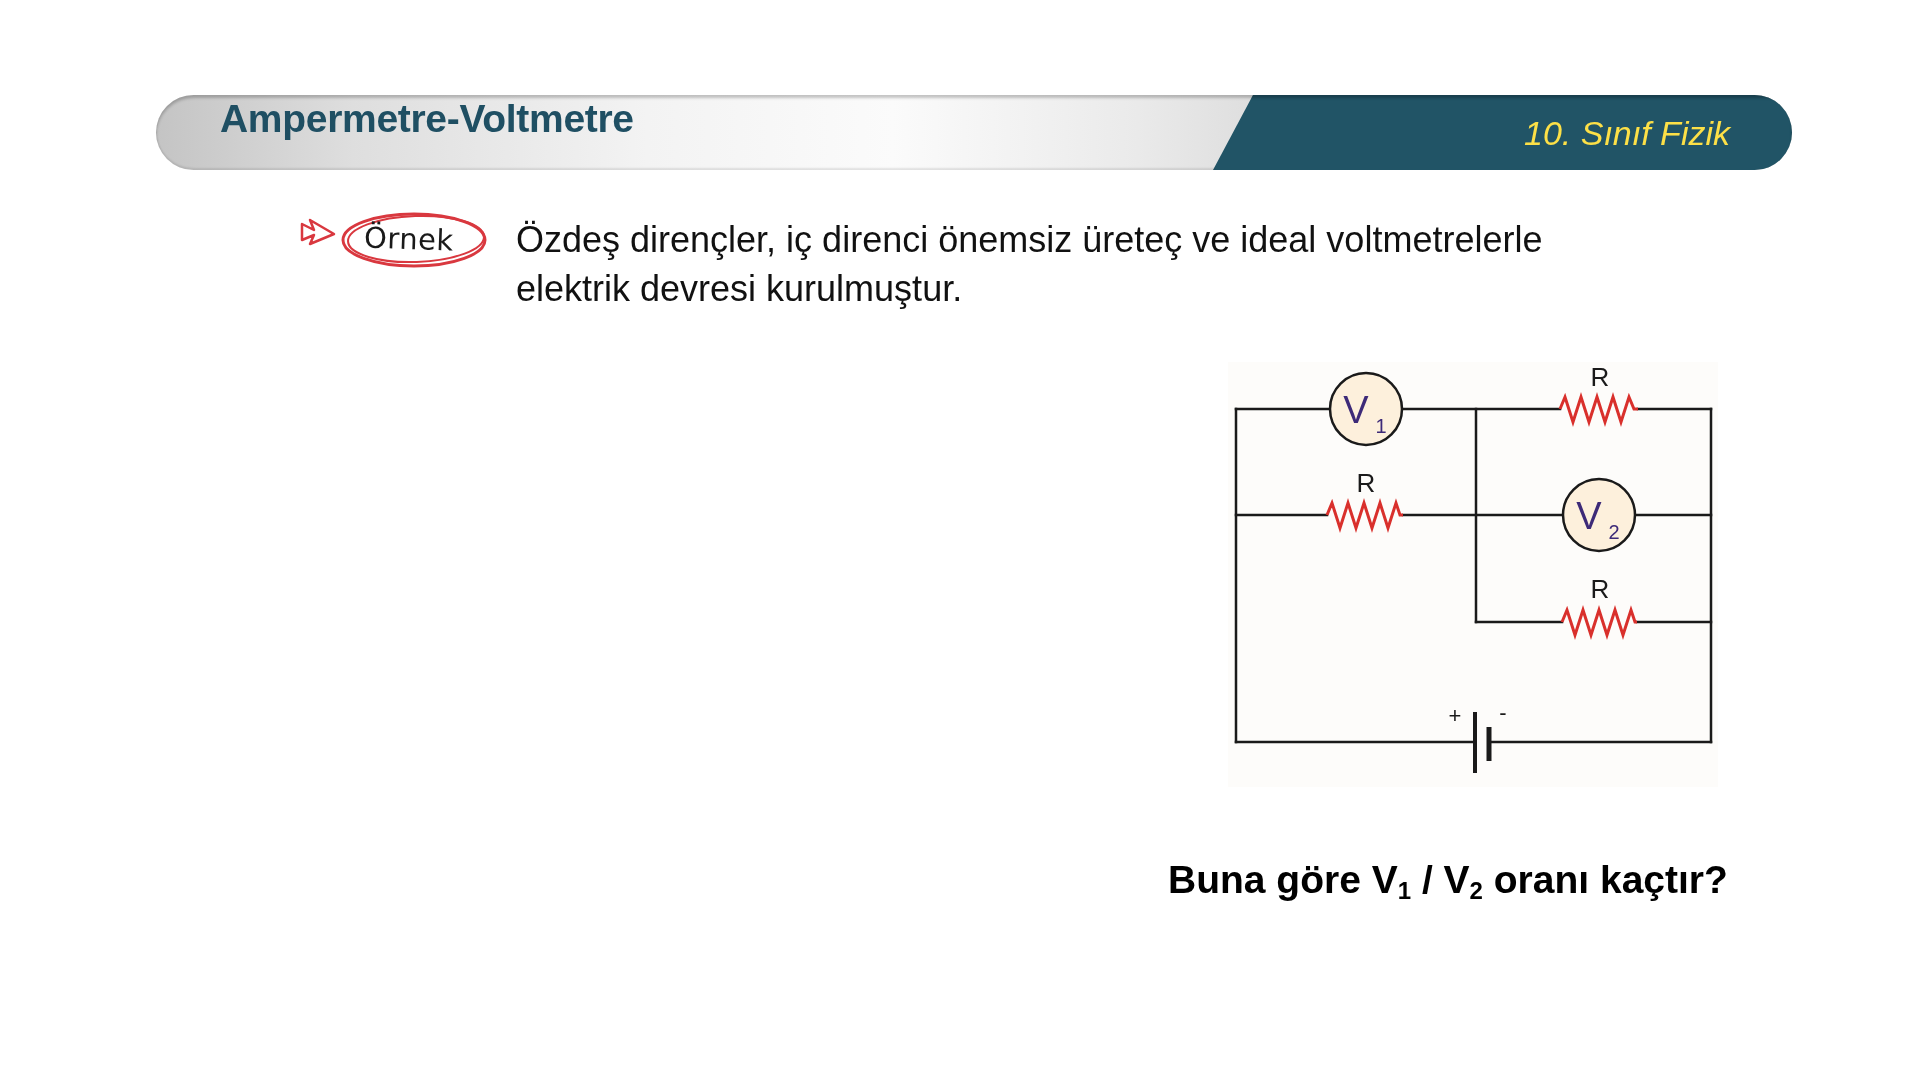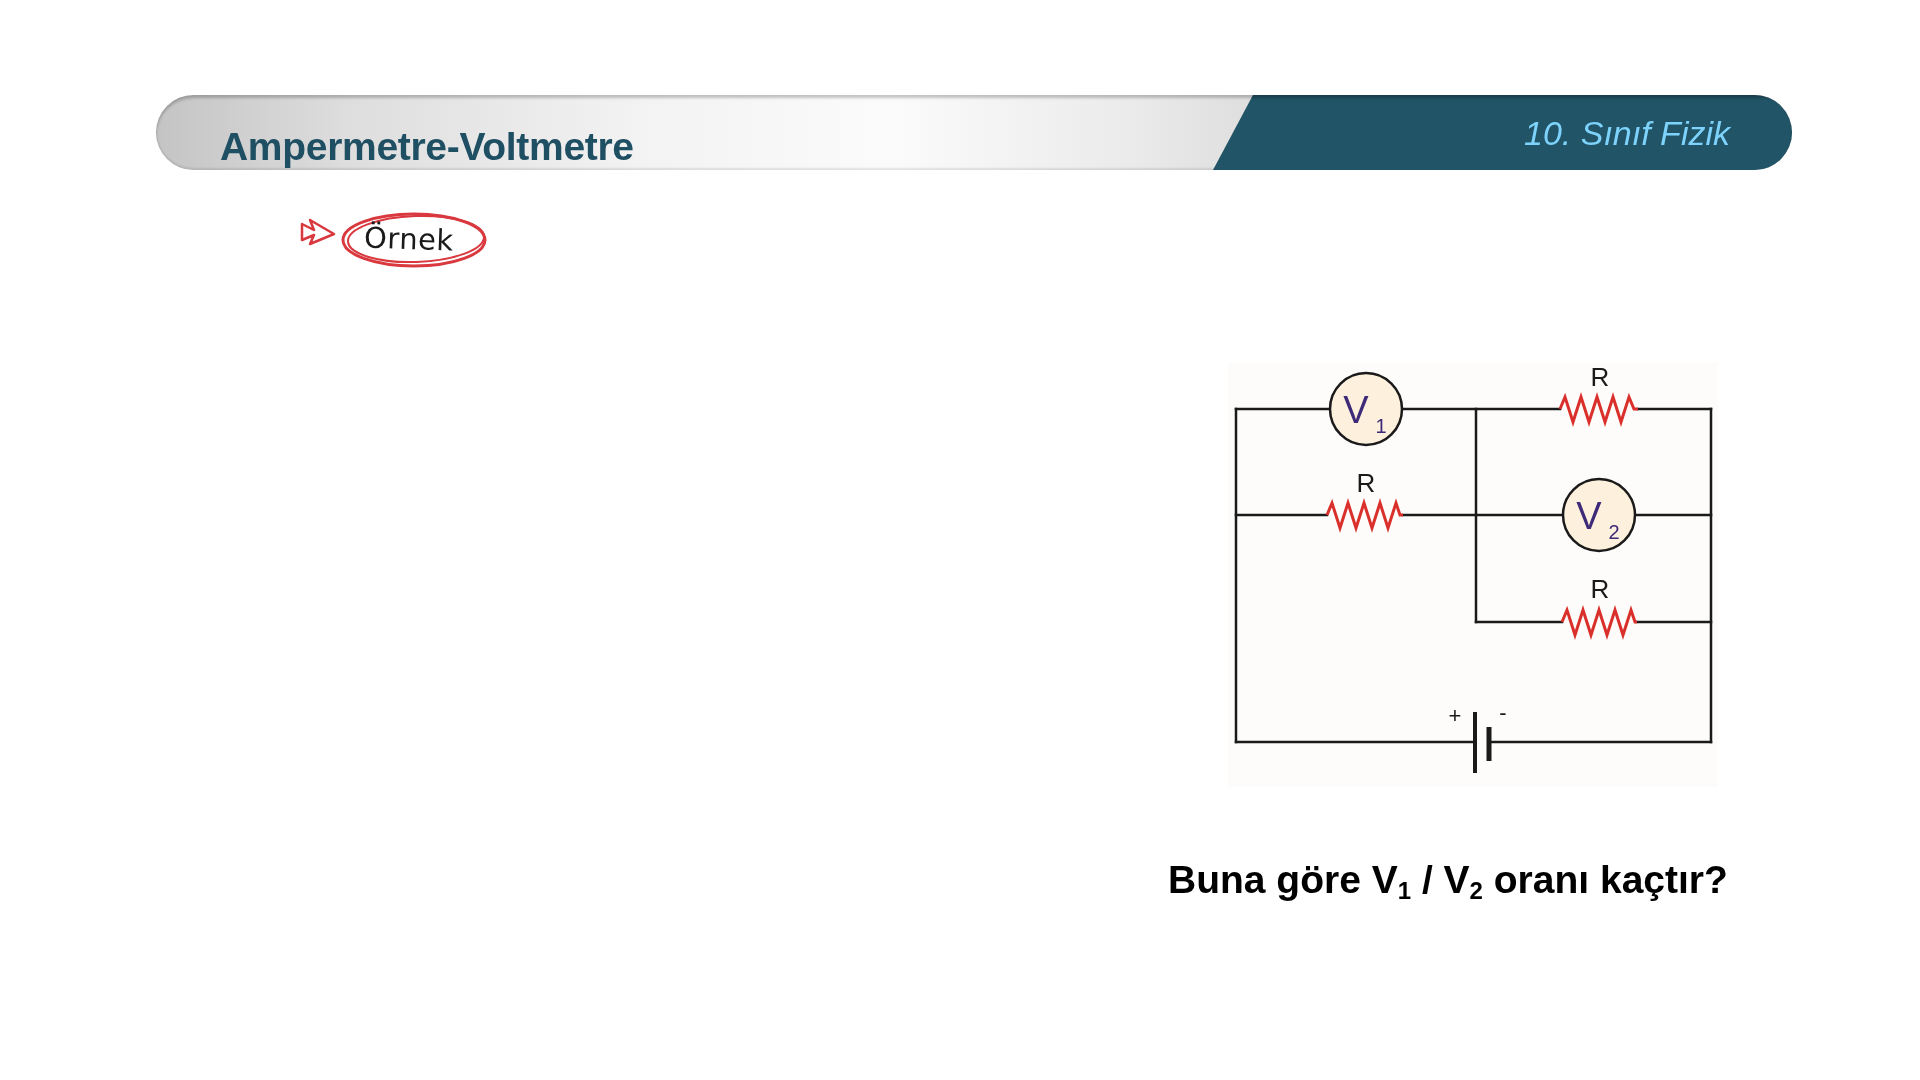--- a/index.html
+++ b/index.html
@@ -14,27 +14,27 @@
     background: linear-gradient(90deg, #c4c4c4 0%, #dedede 12%, #f3f3f3 30%, #fbfbfb 45%, #eaeaea 60%, #d6d6d6 72%, #d2d2d2 100%);
     box-shadow: inset 0 3px 3px rgba(0,0,0,0.22), inset 0 -2px 2px rgba(0,0,0,0.10);
   }
   .header-accent {
     position: absolute; left: 1057px; top: 0; width: 579px; height: 75px;
     background: #215466;
     clip-path: polygon(40px 0, 100% 0, 100% 100%, 0 100%);
     box-shadow: inset 0 3px 3px rgba(0,0,0,0.25);
   }
   .header-title {
-    position: absolute; left: 64px; top: 30px;
+    position: absolute; left: 64px; top: 2px;
     font-size: 39px; font-weight: bold; color: #1f4f63; letter-spacing: -0.3px;
     white-space: nowrap;
   }
   .header-subtitle {
     position: absolute; right: 62px; top: 19px;
-    font-size: 34px; font-style: italic; color: #7dd3fc; white-space: nowrap;
+    font-size: 34px; font-style: italic; color: #fde047; white-space: nowrap;
   }
   .example-badge { position: absolute; left: 300px; top: 210px; width: 190px; height: 62px; }
   .example-badge svg { position: absolute; left: 0; top: 0; }
   .example-label {
     position: absolute; left: 64px; top: 12px;
     font-family: "DejaVu Sans", sans-serif; font-size: 29px; color: #1a1a1a;
     transform: rotate(2deg); letter-spacing: 0.5px;
   }
   .problem-text {
     position: absolute; left: 516px; top: 215px; width: 1200px;
@@ -67,20 +67,22 @@
 
     <path d="M2 14 L14 20 L10 10 L34 24 L10 34 L14 25 L2 30 Z" fill="none" stroke="#d9383f" stroke-width="2.5" stroke-linejoin="round"></path>
 
     <ellipse cx="114" cy="30" rx="71" ry="26" fill="none" stroke="#d9383f" stroke-width="3"></ellipse>
     <ellipse cx="116" cy="29" rx="68" ry="23" fill="none" stroke="#d9383f" stroke-width="2" transform="rotate(-2 116 29)"></ellipse>
   </svg>
   <div class="example-label">Örnek</div>
 </div>
 
 <div class="problem-text">
+  <div>Özdeş dirençler, iç direnci önemsiz üreteç ve ideal voltmetrelerle</div>
+  <div>elektrik devresi kurulmuştur.</div>
 </div>
 
 <div class="circuit-area">
   <svg class="circuit-svg" width="490" height="425" viewBox="1228 362 490 425">
     <g stroke="#1a1a1a" stroke-width="2.5" fill="none" stroke-linecap="square">
 
       <line x1="1236" y1="409" x2="1236" y2="742"></line>
 
       <line x1="1711" y1="409" x2="1711" y2="742"></line>
 

